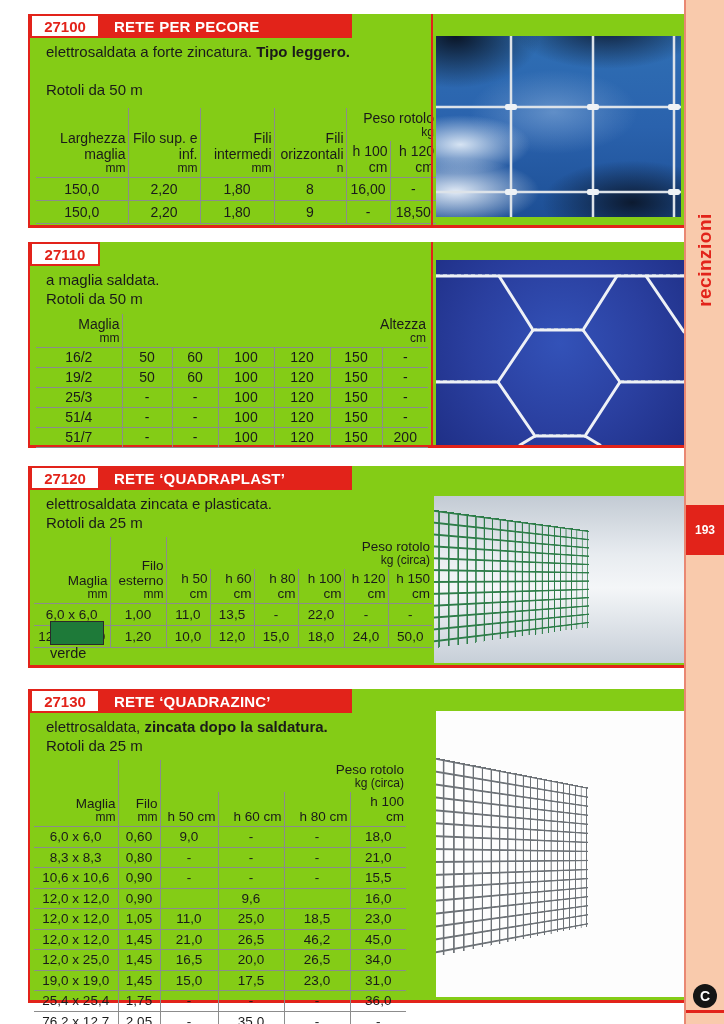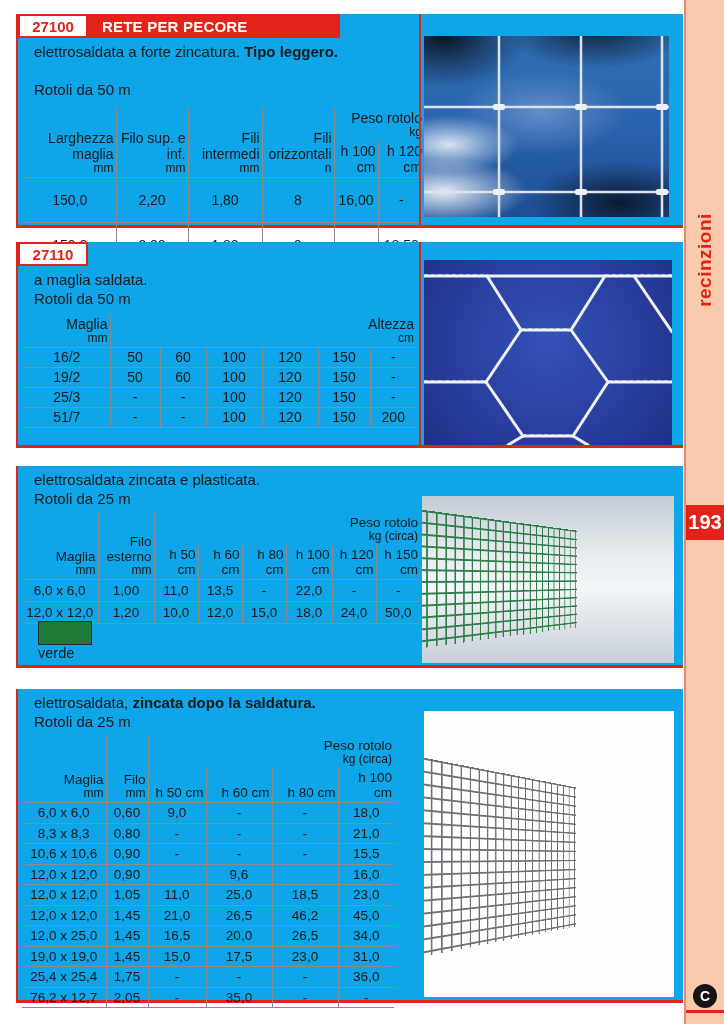--- a/index.html
+++ b/index.html
@@ -4,30 +4,30 @@
 <style>
   html,body{margin:0;padding:0;background:#ffffff;}
   .page{position:relative;width:724px;height:1024px;background:#ffffff;overflow:hidden;
         font-family:"Liberation Sans", sans-serif;color:#1a1a1a;}
 
   
   .sidebar{position:absolute;top:0;right:0;width:38px;height:1024px;background:#f9caac;
            border-left:2px solid #e98873;}
   .side-label{position:absolute;top:260px;left:50%;transform:translate(-50%,-50%) rotate(-90deg);
               white-space:nowrap;color:#e2231a;font-weight:bold;font-size:19px;letter-spacing:.5px;}
-  .page-badge{position:absolute;top:505px;left:0;width:100%;height:35px;background:#e2231a;
-              color:#fff;font-weight:bold;font-size:20px;display:flex;align-items:center;justify-content:center;}
+  .page-badge{position:absolute;top:505px;left:0;width:100%;height:50px;background:#e2231a;
+              color:#fff;font-weight:bold;font-size:12px;display:flex;align-items:center;justify-content:center;}
   .c-logo{position:absolute;bottom:16px;left:50%;transform:translateX(-50%);width:24px;height:24px;
           border-radius:50%;background:#151515;color:#fff;font-weight:bold;font-size:14px;
           display:flex;align-items:center;justify-content:center;}
   .side-bottom-line{position:absolute;bottom:11px;left:0;width:100%;height:3px;background:#e2231a;}
 
   
-  .section{position:absolute;left:16px;width:665px;border-left:2px solid #e2231a;
-           border-bottom:3px solid #e2231a;background:#0ea5e9;}
+  .section{position:absolute;left:28px;width:665px;border-left:2px solid #e2231a;
+           border-bottom:3px solid #e2231a;background:#84cc16;}
   .sec1{top:14px;height:211px;}
   .sec2{top:242px;height:203px;}
   .sec3{top:466px;height:199px;}
   .sec4{top:689px;height:311px;}
   .vline{position:absolute;top:0;left:401px;width:2px;height:100%;background:#e2231a;}
 
   .sec-header{display:flex;width:322px;height:24px;align-items:stretch;}
   .sec-code{background:#fff;border:2px solid #e2231a;color:#e2231a;font-weight:bold;font-size:15px;
             width:66px;display:flex;align-items:center;justify-content:center;flex:none;}
   .sec-bar{background:#e2231a;color:#fff;font-weight:bold;font-size:15px;flex:1;
@@ -38,21 +38,21 @@
 
   
   table{border-collapse:collapse;text-align:center;color:#1a1a1a;}
   th{font-weight:normal;vertical-align:bottom;padding:2px;text-align:right;}
   th,td{border-left:1px solid #8c8c8c;}
   tr.main th:first-child, td:first-child{border-left:none;}
   tbody td{border-top:1px solid #8c8c8c;}
   tbody tr:last-child td{border-bottom:1px solid #8c8c8c;}
   .unit{display:block;font-size:12px;line-height:1.1;}
   .t1{margin:8px 0 0 6px;width:400px;font-size:14px;}
-  .t1 td{padding:14px 3px;}
+  .t1 td{padding:3px 3px;}
   .t2{margin:5px 0 0 6px;width:392px;font-size:14px;}
   .t2 td{padding:1.5px 3px;}
   .t3{margin:4px 0 0 4px;width:398px;font-size:13.5px;}
   .t3 td{padding:3px 2px;}
   .t3 th{font-size:13.5px;}
   .t4{margin:4px 0 0 4px;width:372px;font-size:13.5px;}
   .t4 td{padding:1px 2px;line-height:1.3;}
 
   
   .photo{position:absolute;overflow:hidden;}
@@ -204,20 +204,29 @@
           <tr>
             <td>25/3</td>
             <td>-</td>
             <td>-</td>
             <td>100</td>
             <td>120</td>
             <td>150</td>
             <td>-</td>
           </tr>
           <tr>
+            <td>51/4</td>
+            <td>-</td>
+            <td>-</td>
+            <td>100</td>
+            <td>120</td>
+            <td>150</td>
+            <td>-</td>
+          </tr>
+          <tr>
             <td>51/7</td>
             <td>-</td>
             <td>-</td>
             <td>100</td>
             <td>120</td>
             <td>150</td>
             <td>200</td>
           </tr>
         </tbody>
     </table>
@@ -236,20 +245,24 @@
           <path d="M210,16 L248,72"></path>
         </g>
         <g stroke="#b9c4d8" stroke-width="1.2" fill="none" stroke-dasharray="4 3">
           <path d="M0,14.5 H63 M181,14.5 H248 M97,68.5 H147 M0,120.5 H62 M184,120.5 H248 M99,174.5 H149"></path>
         </g>
       </svg>
     </div>
   </div>
 
   <div class="section sec3">
+    <div class="sec-header">
+      <div class="sec-code">27120</div>
+      <div class="sec-bar">RETE ‘QUADRAPLAST’</div>
+    </div>
     <div class="desc">
       <span>elettrosaldata zincata e plasticata.</span><br>
       <span>Rotoli da 25 m</span>
     </div>
     <table class="t3">
       <colgroup>
           <col style="width:76px">
           <col style="width:56px">
           <col style="width:44px">
           <col style="width:44px">
@@ -297,20 +310,24 @@
         </tbody>
     </table>
     <div class="swatch"></div>
     <div class="swatch-label">verde</div>
     <div class="photo photo3">
       <div class="mesh mesh3"></div>
     </div>
   </div>
 
   <div class="section sec4">
+    <div class="sec-header">
+      <div class="sec-code">27130</div>
+      <div class="sec-bar">RETE ‘QUADRAZINC’</div>
+    </div>
     <div class="desc">
       <span>elettrosaldata, </span><b>zincata dopo la saldatura.</b><br>
       <span>Rotoli da 25 m</span>
     </div>
     <table class="t4">
       <colgroup>
           <col style="width:84px">
           <col style="width:42px">
           <col style="width:58px">
           <col style="width:66px">

